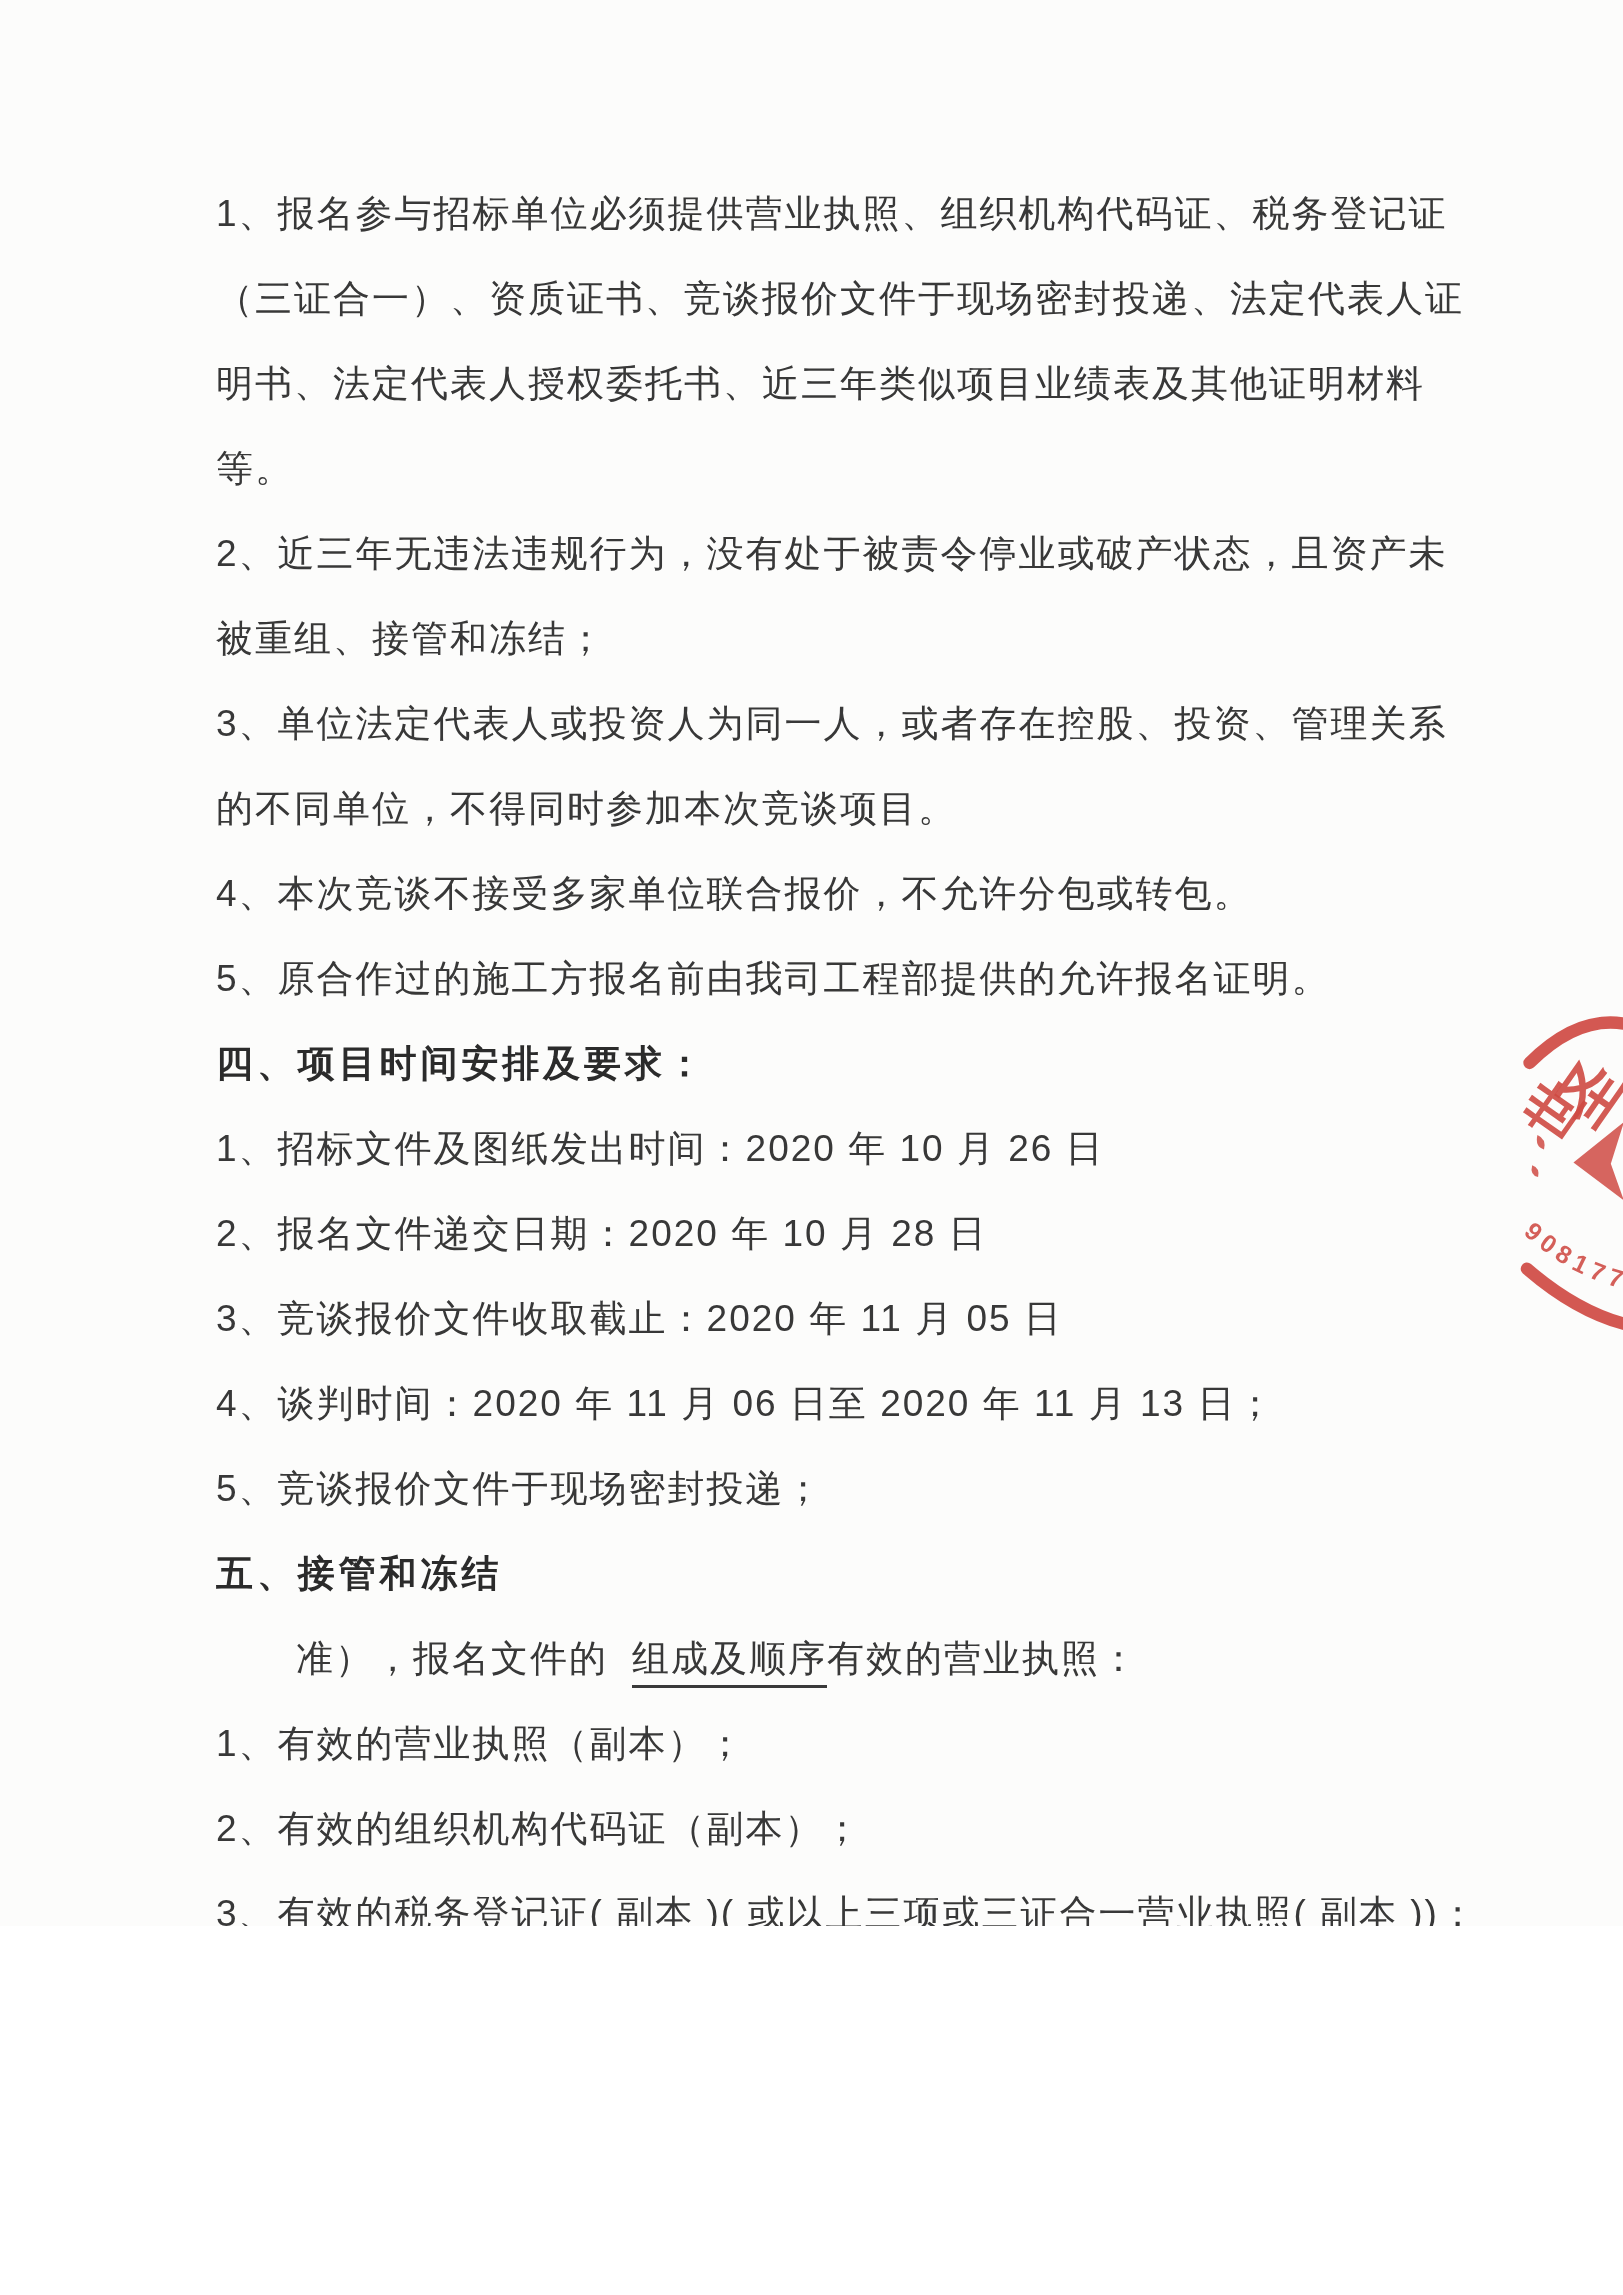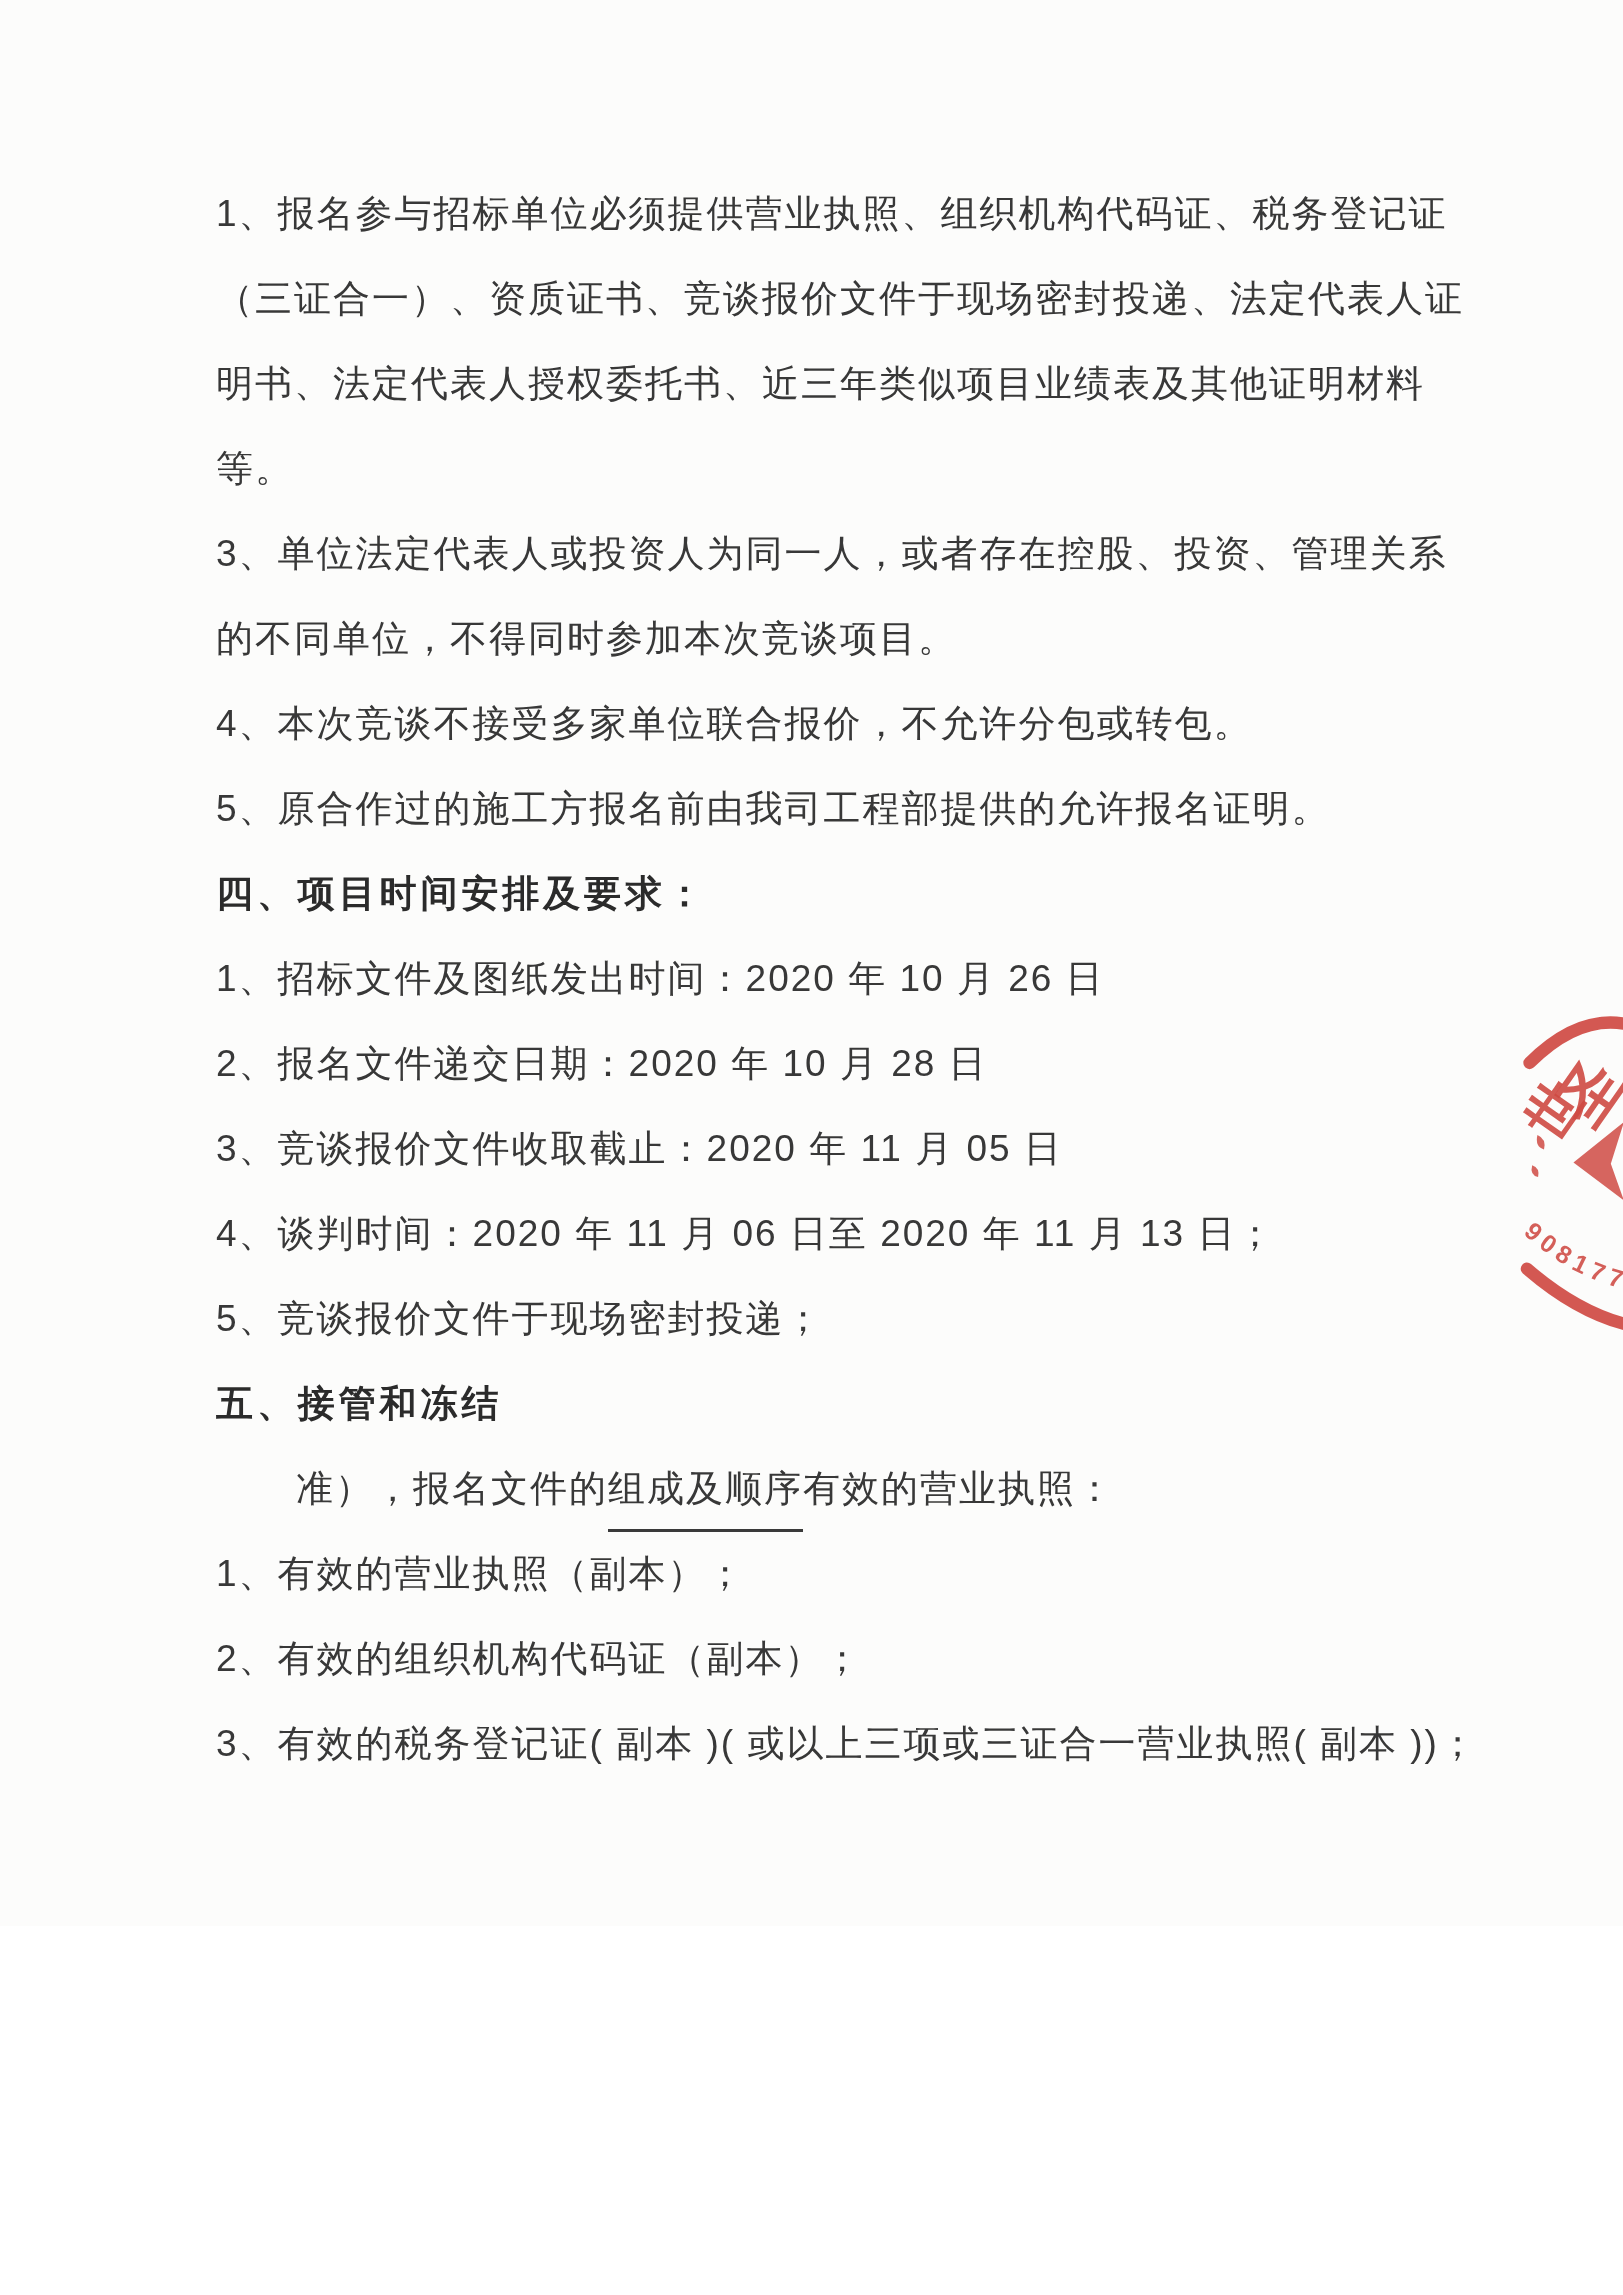--- a/index.html
+++ b/index.html
@@ -29,21 +29,22 @@
     white-space: pre;
   }
   .heading .line {
     font-weight: 700;
     color: #2b2b2b;
     letter-spacing: 3.9px;
   }
   .indent .line:first-child { padding-left: 80px; }
   .u {
     border-bottom: 3.3px solid #3a3a3a;
-    padding-bottom: 20px;
+    padding-bottom: 6px;
+    margin-left: 24px;
   }
   .stamp {
     position: absolute;
     left: 1519px; top: 1000px;
     width: 105px; height: 331px;
     overflow: visible;
   }
   .stamp .arc {
     fill: none;
     stroke: var(--stamp-color, #cf4a43);
@@ -73,20 +74,24 @@
 <body>
 
 <div class="page">
 
   <div class="content" id="content">
       <div class="paragraph normal">
         <div class="line">1、报名参与招标单位必须提供营业执照、组织机构代码证、税务登记证</div>
         <div class="line">（三证合一）、资质证书、竞谈报价文件于现场密封投递、法定代表人证</div>
         <div class="line">明书、法定代表人授权委托书、近三年类似项目业绩表及其他证明材料</div>
         <div class="line">等。</div>
+      </div>
+      <div class="paragraph normal">
+        <div class="line">2、近三年无违法违规行为，没有处于被责令停业或破产状态，且资产未</div>
+        <div class="line">被重组、接管和冻结；</div>
       </div>
       <div class="paragraph normal">
         <div class="line">3、单位法定代表人或投资人为同一人，或者存在控股、投资、管理关系</div>
         <div class="line">的不同单位，不得同时参加本次竞谈项目。</div>
       </div>
       <div class="paragraph normal">
         <div class="line">4、本次竞谈不接受多家单位联合报价，不允许分包或转包。</div>
       </div>
       <div class="paragraph normal">
         <div class="line">5、原合作过的施工方报名前由我司工程部提供的允许报名证明。</div>

